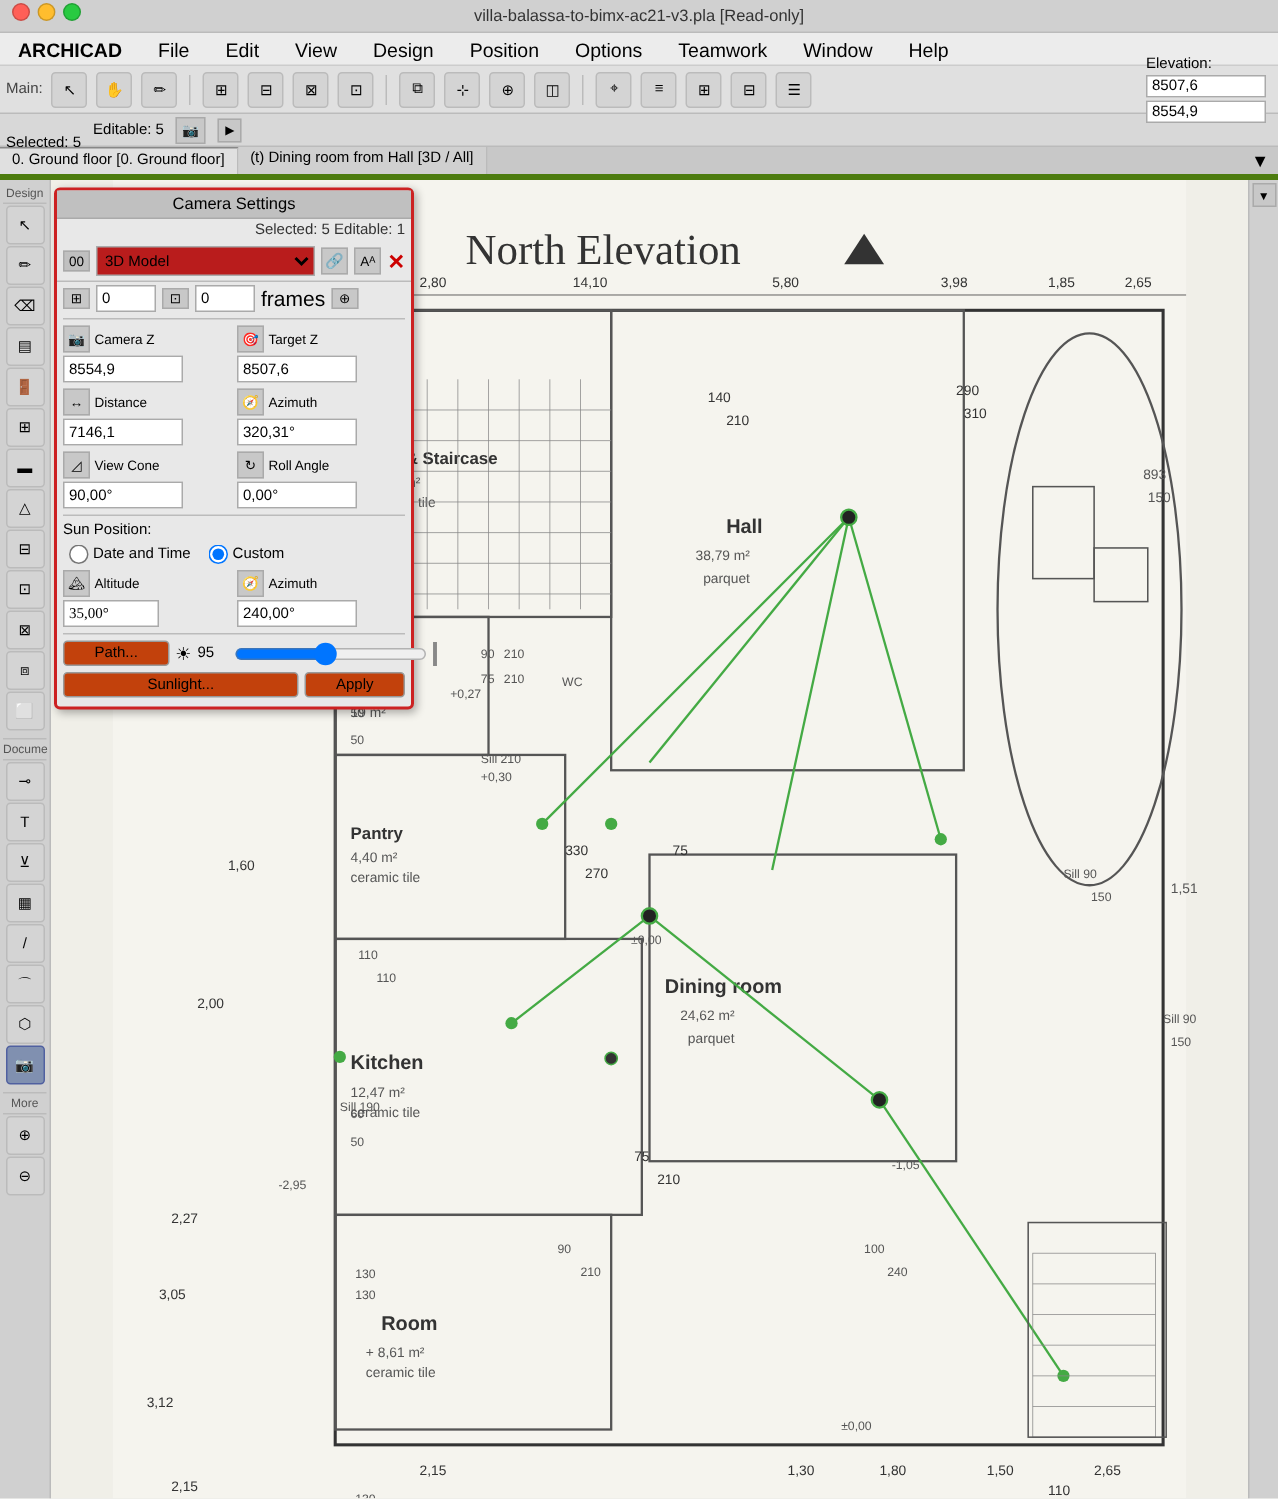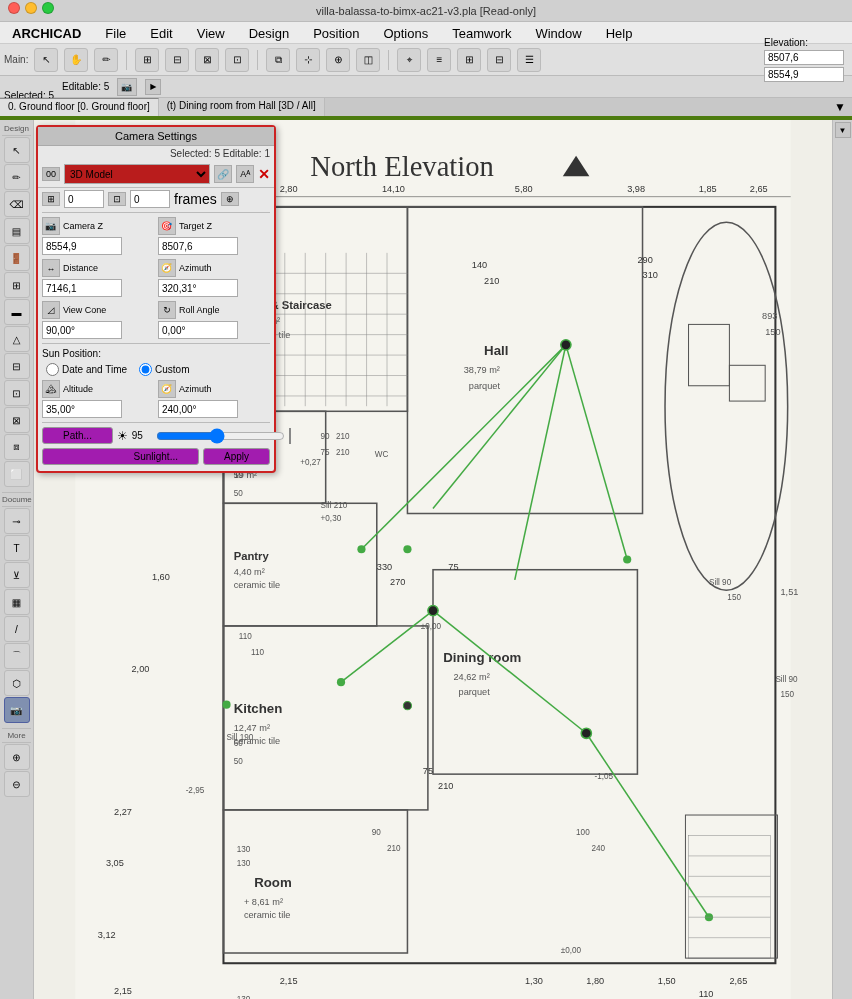--- a/index.html
+++ b/index.html
@@ -126,28 +126,28 @@
       font-size: 10px;
     }
     .radio-row {
       display: flex;
       gap: 12px;
       padding: 2px 8px;
       align-items: center;
     }
     .radio-label { font-size: 10px; display: flex; align-items: center; gap: 3px; }
     .dialog-btn {
-      background: #a21caf;
+      background: #c2410c;
       border: 1px solid #999;
       border-radius: 3px;
       padding: 2px 20px;
       font-size: 10px;
       cursor: pointer;
       flex: 1;
-      text-align: right;
+      text-align: center;
     }
     .elev-input {
       border: 1px solid #aaa;
       background: white;
       padding: 1px 3px;
       font-size: 10px;
       width: 80px;
     }
 
     
@@ -381,21 +381,21 @@
           <div class="icon-box">🏔</div>
           <span style="font-size:9px; min-width:40px;">Altitude</span>
         </div>
         <div class="col-half">
           <div class="icon-box">🧭</div>
           <span style="font-size:9px;">Azimuth</span>
         </div>
       </div>
       <div class="dialog-row-2col" style="padding-top:0;">
         <div class="col-half">
-          <input class="dialog-input" value="35,00°" style="width: 80px;">
+          <input class="dialog-input" value="35,00°" style="width: 64px; font-family: Liberation Serif, serif;">
         </div>
         <div class="col-half">
           <input class="dialog-input" value="240,00°" style="width: 80px;">
         </div>
       </div>
 
       <div class="dialog-divider"></div>
 
       <div class="dialog-row" style="gap:4px;">
         <button class="dialog-btn" style="flex:0 0 auto; min-width:50px;">Path...</button>

